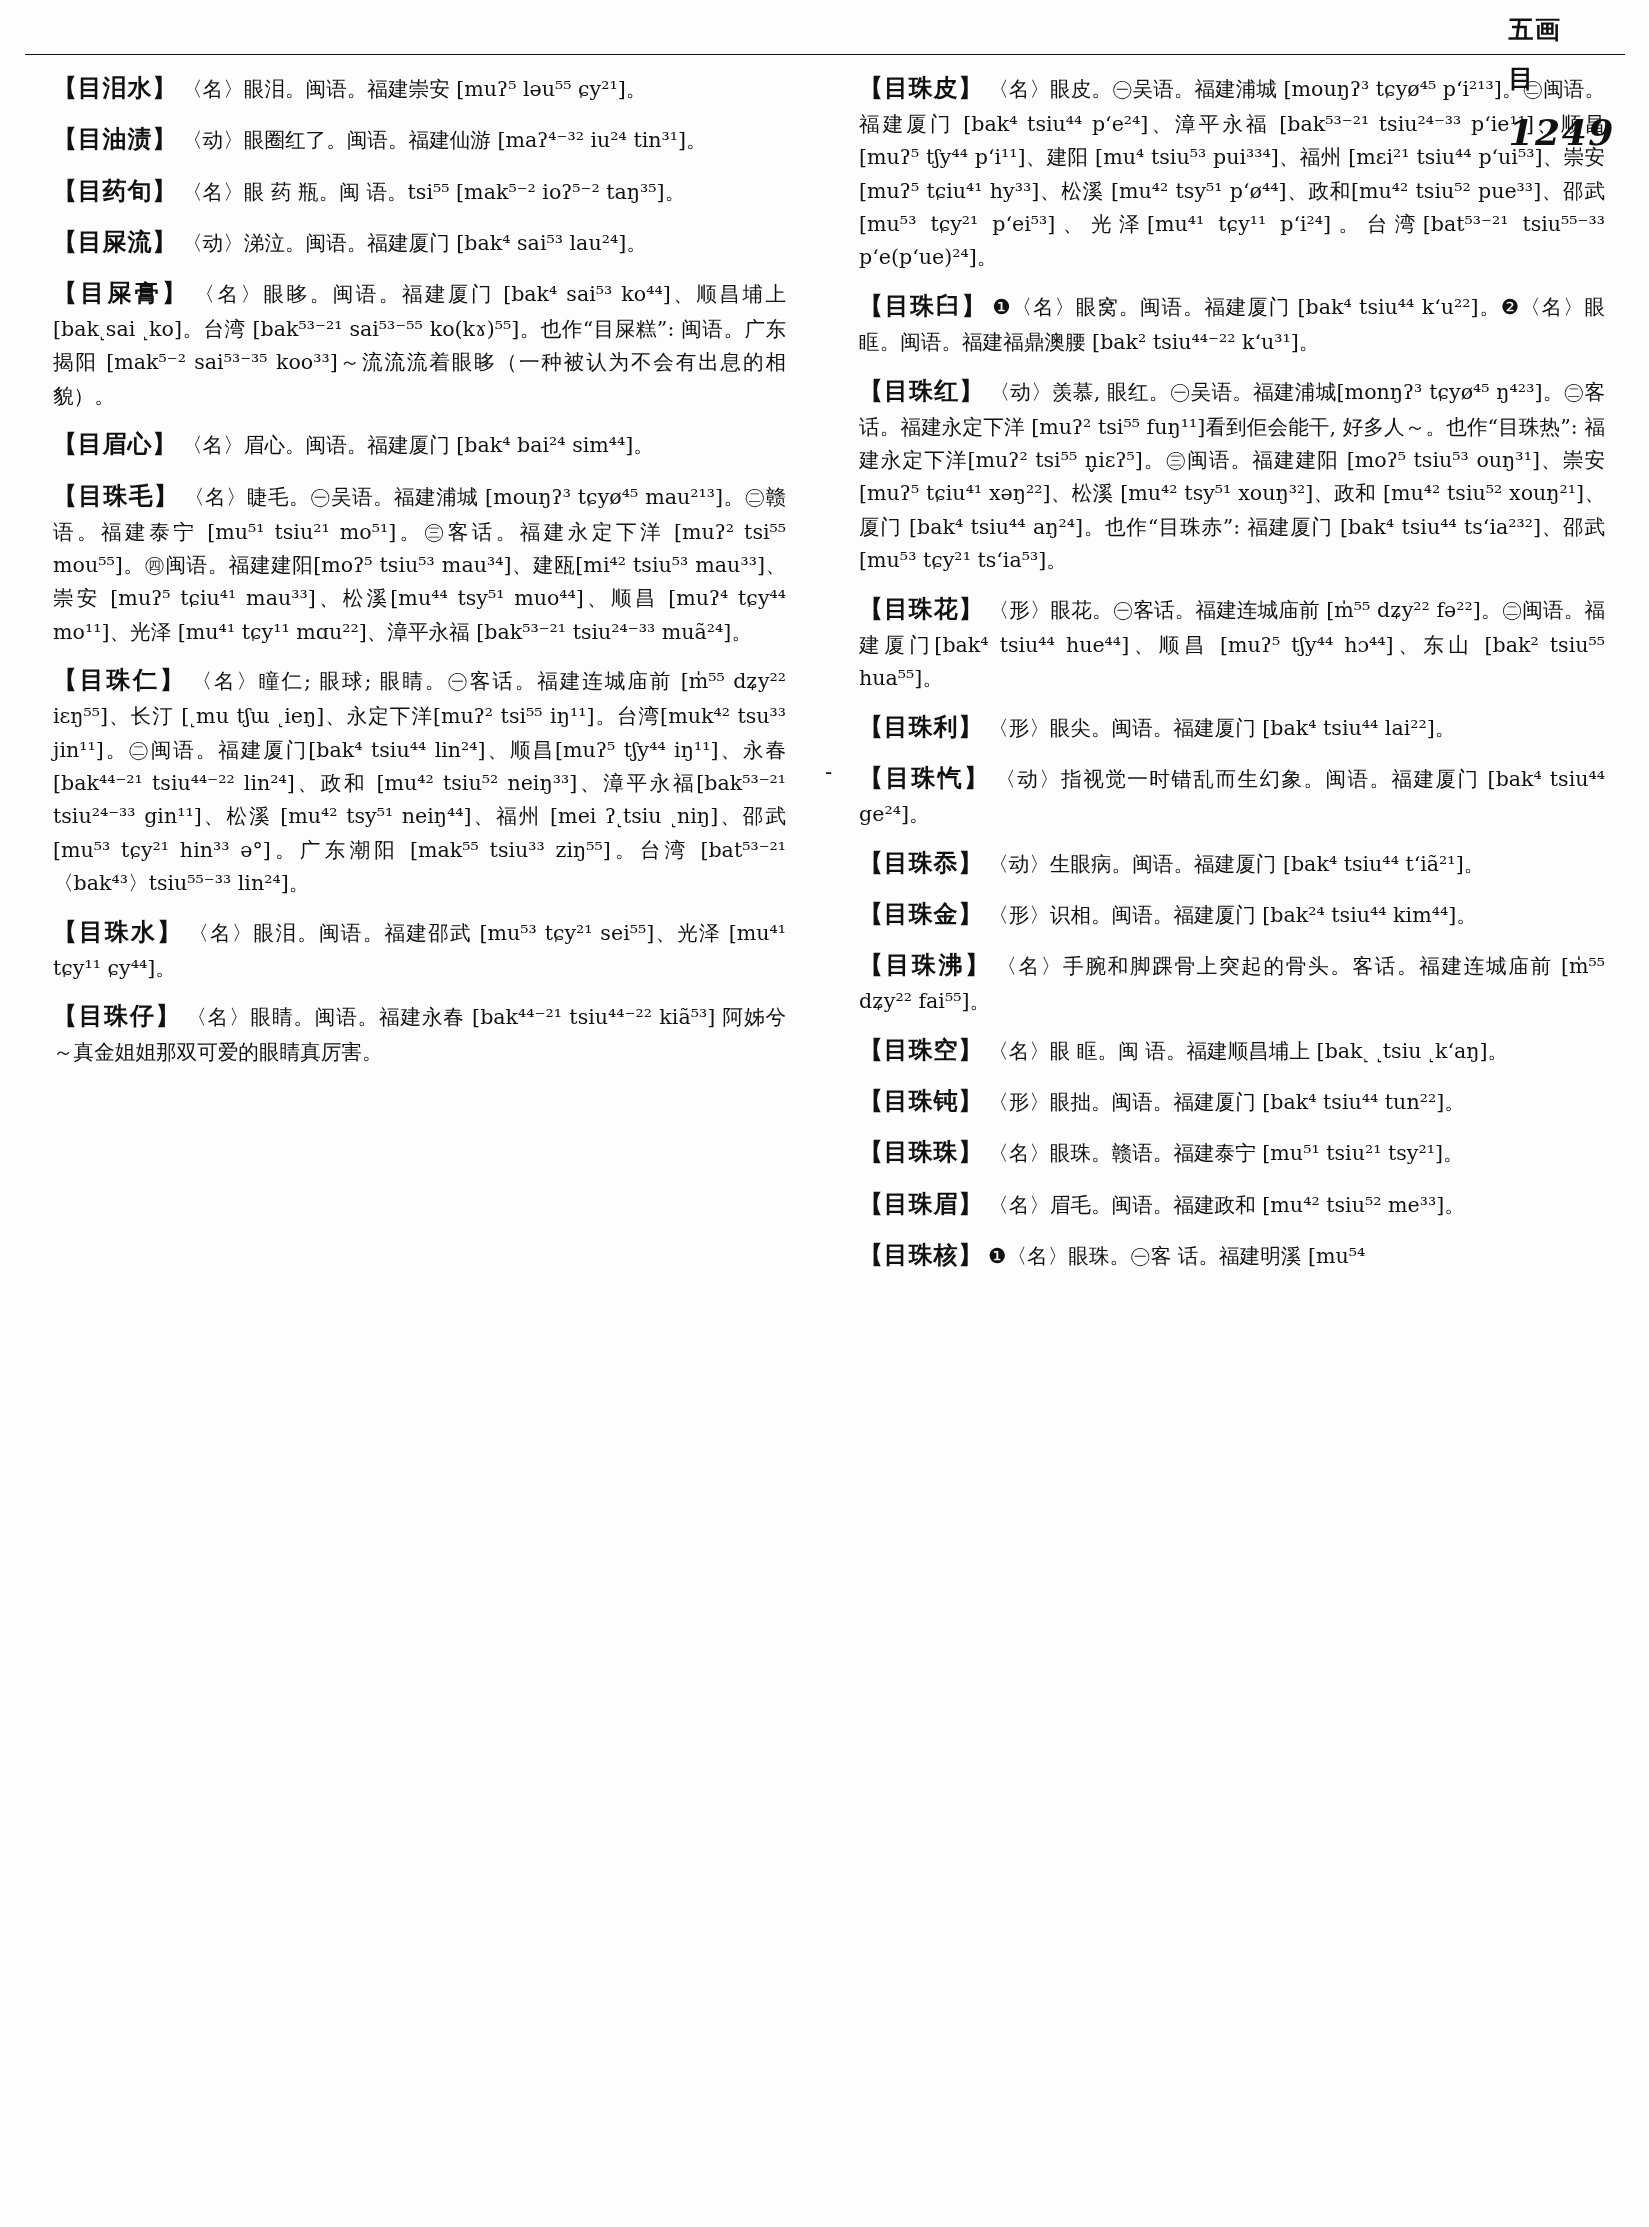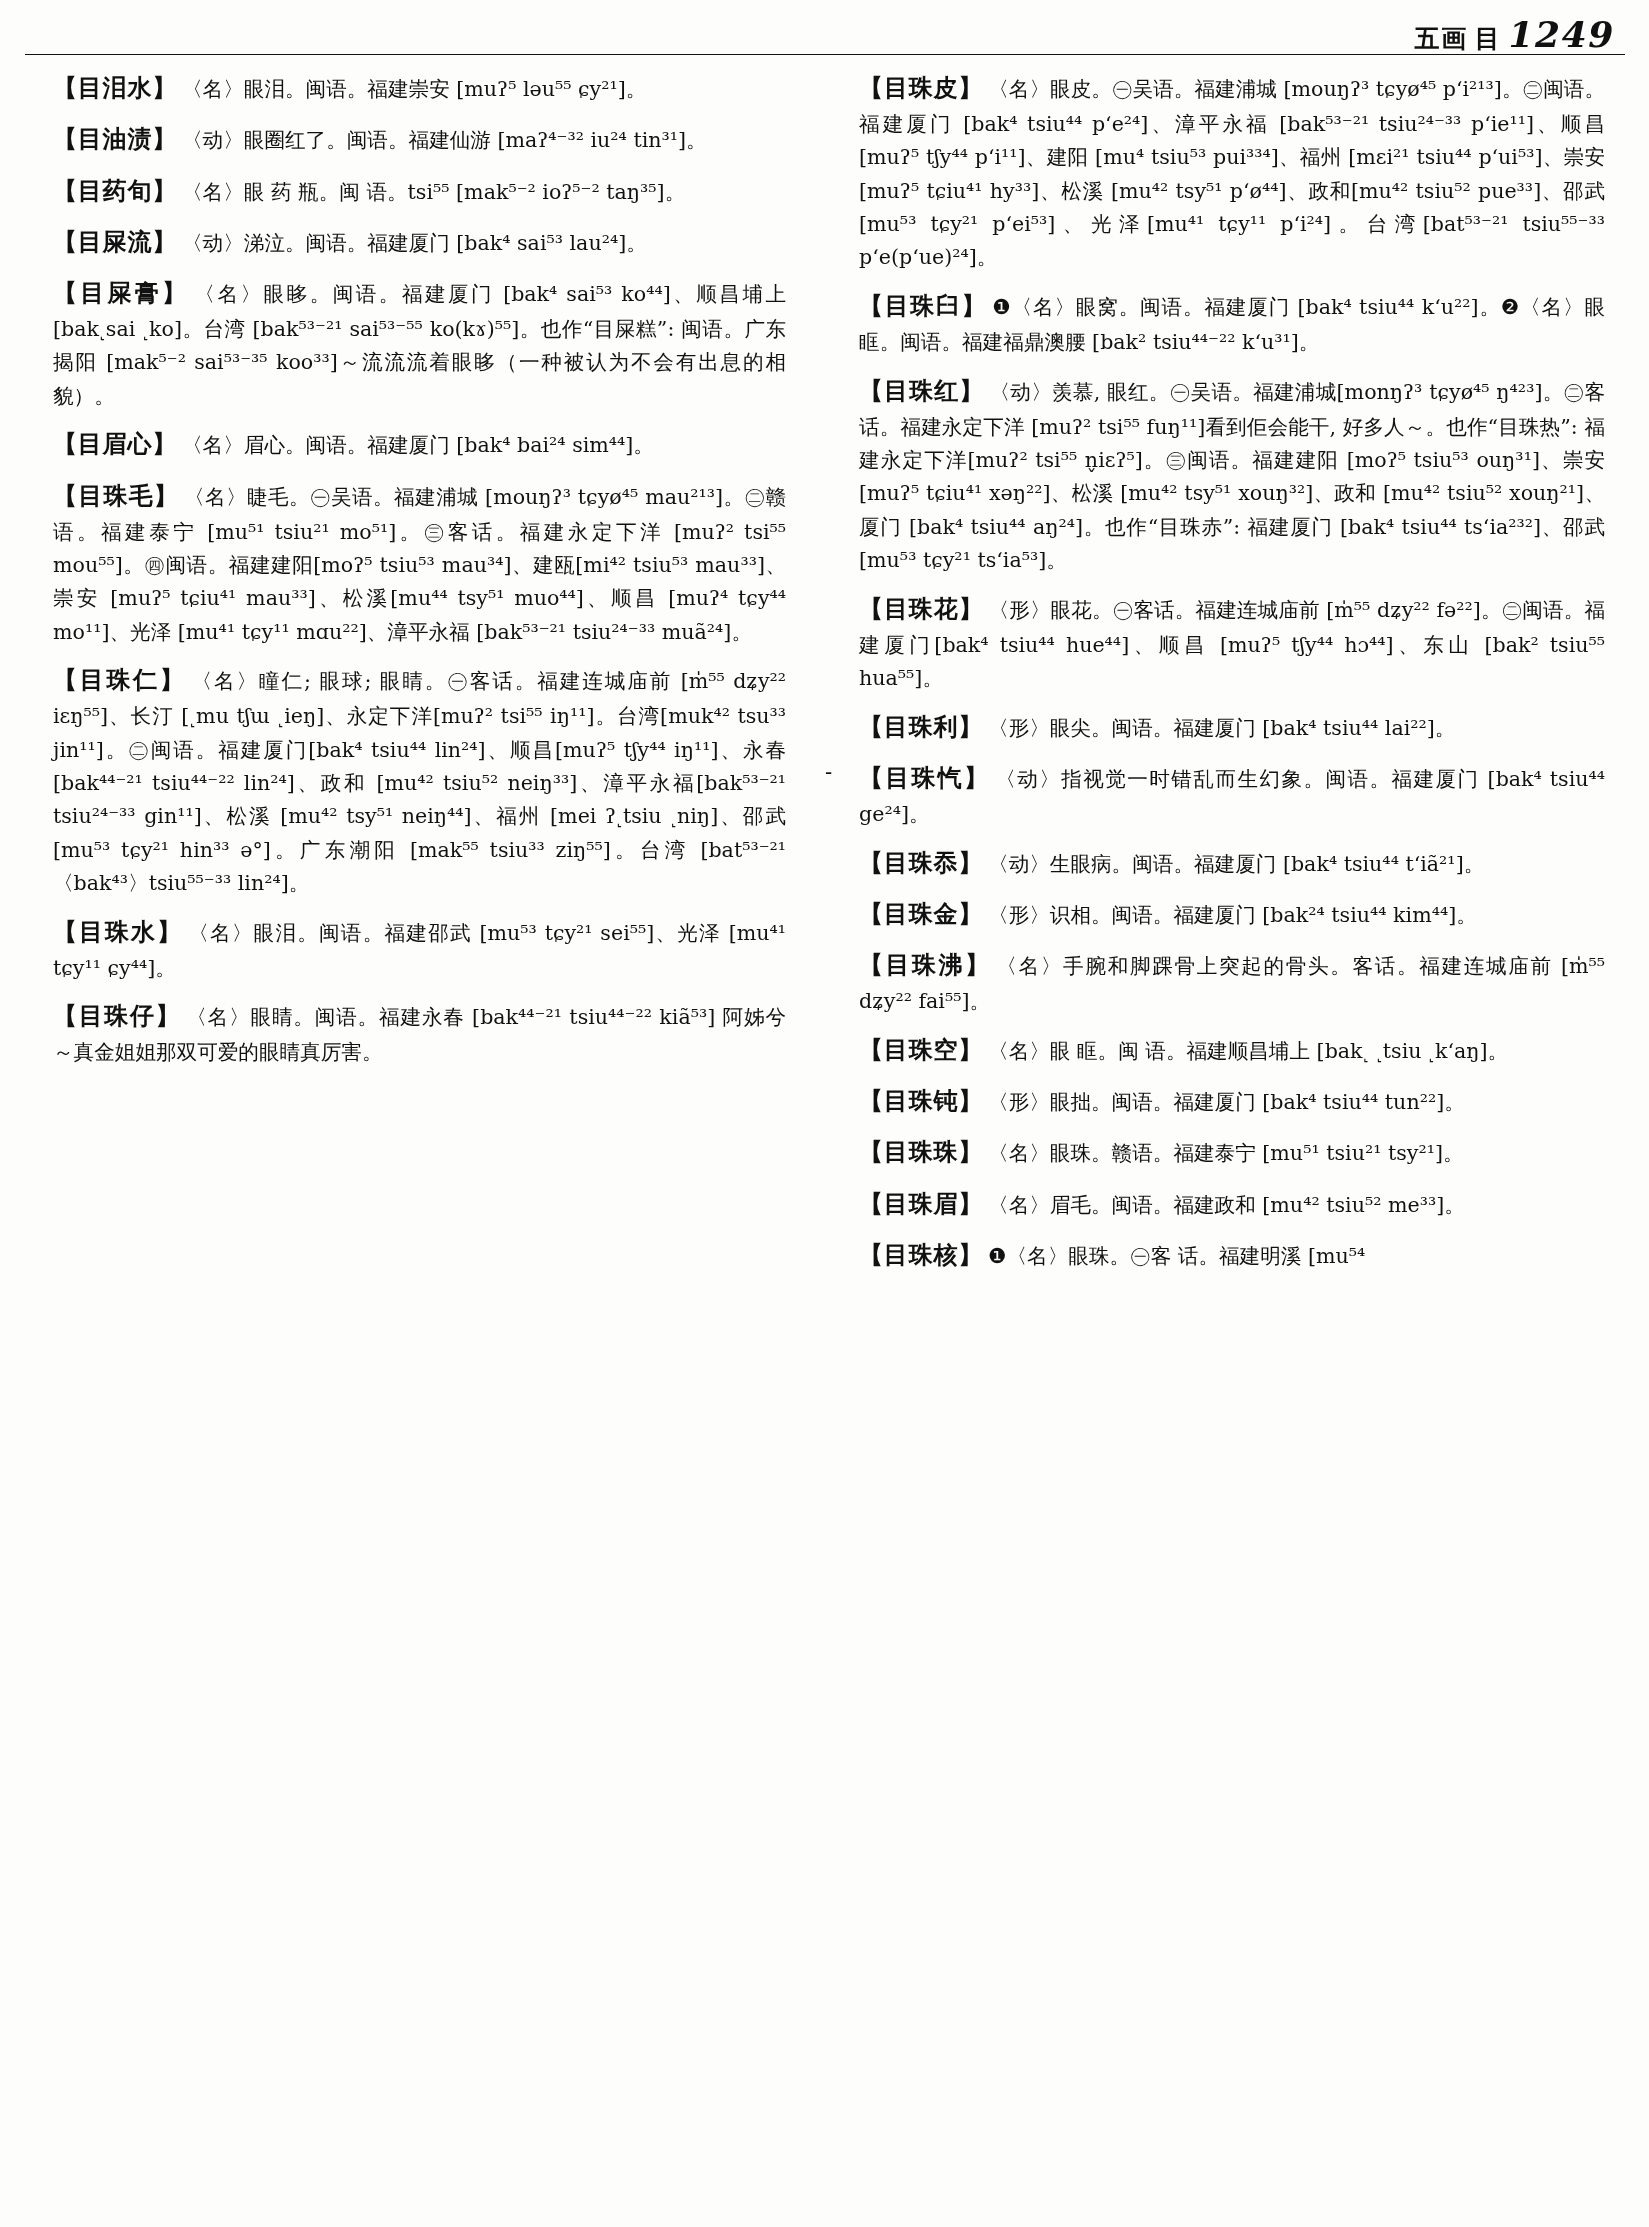--- a/index.html
+++ b/index.html
@@ -29,24 +29,25 @@
     left: 0;
     right: 0;
     height: 64px;
   }
   .header-inner {
     position: absolute;
     right: 35px;
     top: 13.2px;
     display: flex;
     align-items: baseline;
-    gap: 7px;
+    gap: 16px;
     font-size: 25px;
     font-weight: bold;
     letter-spacing: 1.6px;
+    flex-direction: column;
   }
   .header-rad {
     font-family: "DejaVu Sans", "Liberation Sans", sans-serif;
     font-size: 25px;
   }
   .header-page {
     font-style: italic;
     font-size: 36px;
     font-family: "DejaVu Serif", serif;
     font-weight: bold;

